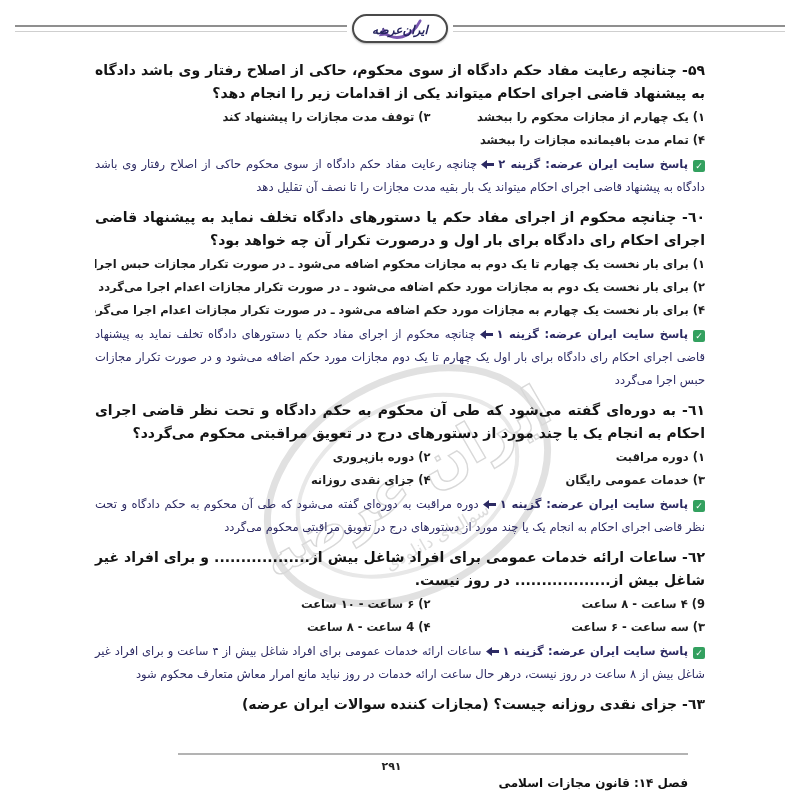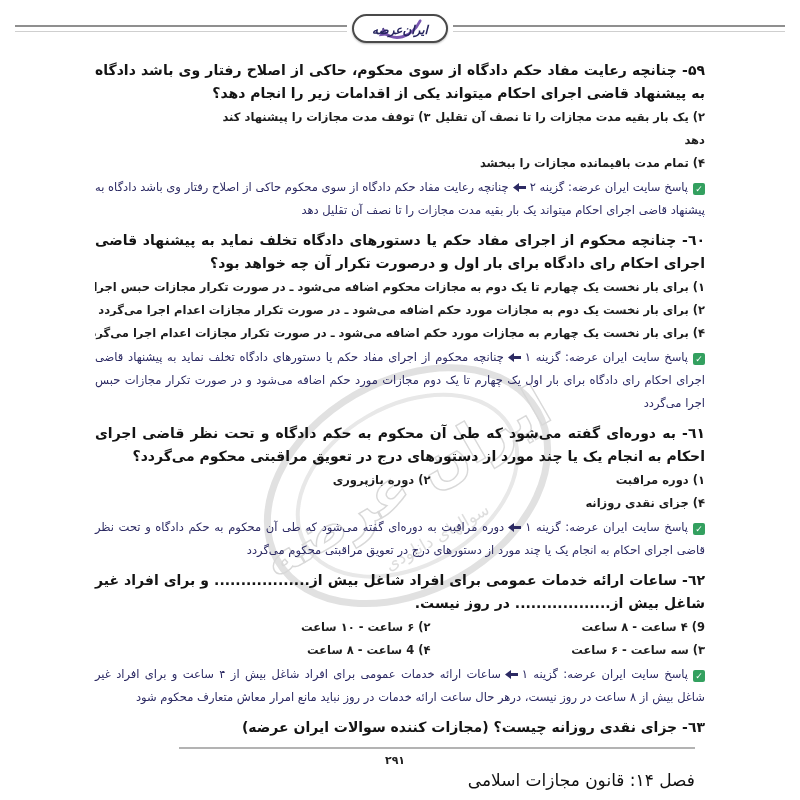--- a/index.html
+++ b/index.html
@@ -20,33 +20,33 @@
   .logo-swoosh{position:absolute;left:0;top:2px;width:100%;height:100%;z-index:1;}
   
   .q{margin-bottom:7px;}
   .q-text{font-weight:bold;font-size:14px;line-height:23px;text-align:justify;color:#141414;margin:0;}
   .q-num{font-weight:bold;}
   .opts{margin:1px 0;}
   .opts-grid{display:grid;grid-template-columns:45% 55%;font-size:11.5px;line-height:23px;font-weight:bold;color:#1d1d1d;}
   .opts-rows{font-size:11.5px;line-height:23px;font-weight:bold;color:#1d1d1d;}
   .opts-rows .opt{white-space:nowrap;overflow:hidden;}
   .answer{color:#2c2a63;font-size:11.5px;line-height:23px;text-align:justify;margin:1px 0 0 0;}
-  .alabel{font-weight:normal;color:#2c2a63;}
+  .alabel{font-weight:bold;color:#2c2a63;}
   .check{
     display:inline-block;width:12px;height:12px;background:#33a05f;color:#fff;border-radius:2px;
     font-size:9px;line-height:12px;text-align:center;vertical-align:-1px;margin-left:5px;font-weight:bold;
   }
   .arrow-svg{vertical-align:-1px;margin:0 4px;}
   
   .watermark{position:absolute;left:230px;top:300px;width:360px;height:380px;z-index:0;opacity:.85;pointer-events:none;}
   
-  .footer{position:absolute;left:95px;right:105px;bottom:10px;z-index:1;}
+  .footer{position:absolute;left:95px;right:112px;bottom:10px;z-index:1;}
   .f-rule{width:86%;border-top:2px solid #b3b3b3;height:0;}
   .f-page{text-align:center;font-size:11px;font-weight:bold;color:#222;margin-top:5px;}
-  .f-chapter{text-align:right;padding-right:0;margin-top:3px;font-size:17px;font-weight:normal;color:#111;padding-left:0;}
+  .f-chapter{text-align:right;padding-right:0;margin-top:3px;font-size:12px;font-weight:bold;color:#111;padding-left:0;}
   .f-chapter span{display:inline-block;margin-left:85px;}
 </style>
 </head>
 <body>
 
 <svg class="watermark" viewBox="0 0 360 380">
   <g transform="rotate(-30 180 190)">
     <ellipse cx="180" cy="185" rx="150" ry="105" fill="none" stroke="#dcdcdc" stroke-width="7"></ellipse>
     <ellipse cx="180" cy="185" rx="118" ry="80" fill="none" stroke="#e4e4e4" stroke-width="4"></ellipse>
     <text x="180" y="200" text-anchor="middle" font-size="56" font-weight="bold" fill="none" stroke="#d2d2d2" stroke-width="1.4">ایران عرضه</text>
@@ -65,21 +65,21 @@
       </svg>
       <span class="logo-text">ایران‌عرضه</span>
     </div>
     <div class="hline"></div>
   </div>
 
   <div id="questions-host">
   <div class="q">
     <p class="q-text"><span class="q-num">۵۹-</span> <span>چنانچه رعایت مفاد حکم دادگاه از سوی محکوم، حاکی از اصلاح رفتار وی باشد دادگاه به پیشنهاد قاضی اجرای احکام میتواند یکی از اقدامات زیر را انجام دهد؟</span></p>
     <div class="opts opts-grid">
-          <div class="opt">۲) یک بار بقیه مدت مجازات را تا نصف آن تقلیل دهد</div>
+          <div class="opt">۱) یک چهارم از مجازات محکوم را ببخشد</div>
           <div class="opt">۳) توقف مدت مجازات را پیشنهاد کند</div>
           <div class="opt">۴) تمام مدت باقیمانده مجازات را ببخشد</div>
         </div>
     <p class="answer">
       <span class="check">✓</span><span class="alabel">پاسخ سایت ایران عرضه: گزینه ۲</span><svg class="arrow-svg" width="13" height="9" viewBox="0 0 13 9">
             <path d="M13 3 H6 V0 L0 4.5 L6 9 V6 H13 Z" fill="#2c2a63"></path>
           </svg><span>چنانچه رعایت مفاد حکم دادگاه از سوی محکوم حاکی از اصلاح رفتار وی باشد دادگاه به پیشنهاد قاضی اجرای احکام میتواند یک بار بقیه مدت مجازات را تا نصف آن تقلیل دهد</span>
     </p>
   </div>
 
@@ -95,20 +95,21 @@
             <path d="M13 3 H6 V0 L0 4.5 L6 9 V6 H13 Z" fill="#2c2a63"></path>
           </svg><span>چنانچه محکوم از اجرای مفاد حکم یا دستورهای دادگاه تخلف نماید به پیشنهاد قاضی اجرای احکام رای دادگاه برای بار اول یک چهارم تا یک دوم مجازات مورد حکم اضافه می‌شود و در صورت تکرار مجازات حبس اجرا می‌گردد</span>
     </p>
   </div>
 
   <div class="q">
     <p class="q-text"><span class="q-num">٦١-</span> <span>به دوره‌ای گفته می‌شود که طی آن محکوم به حکم دادگاه و تحت نظر قاضی اجرای احکام به انجام یک یا چند مورد از دستورهای درج در تعویق مراقبتی محکوم می‌گردد؟</span></p>
     <div class="opts opts-grid">
           <div class="opt">۱) دوره مراقبت</div>
           <div class="opt">۲) دوره بازپروری</div>
+          <div class="opt">۳) خدمات عمومی رایگان</div>
           <div class="opt">۴) جزای نقدی روزانه</div>
         </div>
     <p class="answer">
       <span class="check">✓</span><span class="alabel">پاسخ سایت ایران عرضه: گزینه ۱</span><svg class="arrow-svg" width="13" height="9" viewBox="0 0 13 9">
             <path d="M13 3 H6 V0 L0 4.5 L6 9 V6 H13 Z" fill="#2c2a63"></path>
           </svg><span>دوره مراقبت به دوره‌ای گفته می‌شود که طی آن محکوم به حکم دادگاه و تحت نظر قاضی اجرای احکام به انجام یک یا چند مورد از دستورهای درج در تعویق مراقبتی محکوم می‌گردد</span>
     </p>
   </div>
 
   <div class="q">

